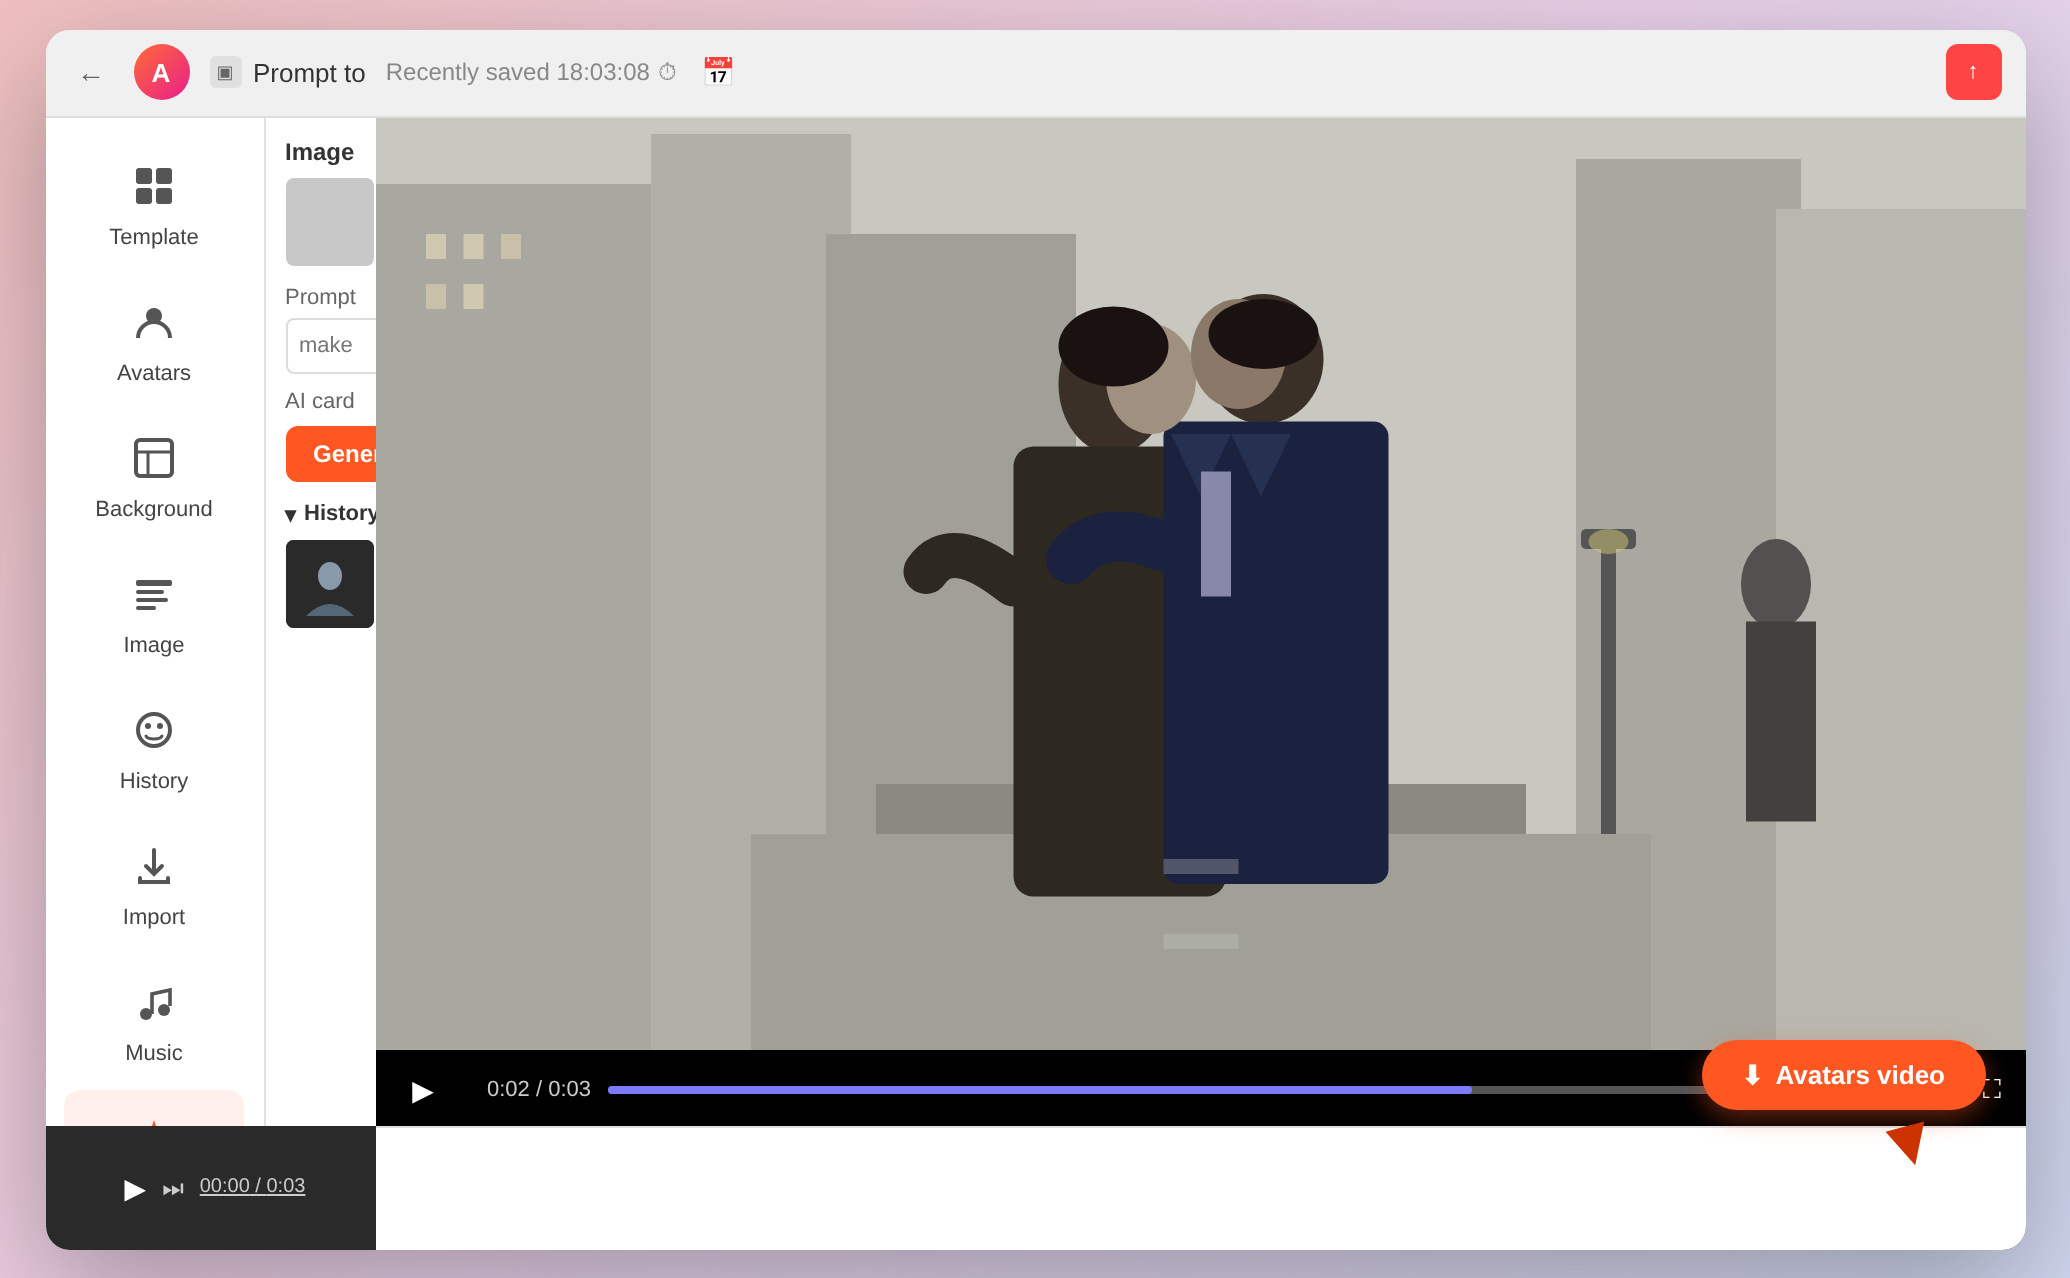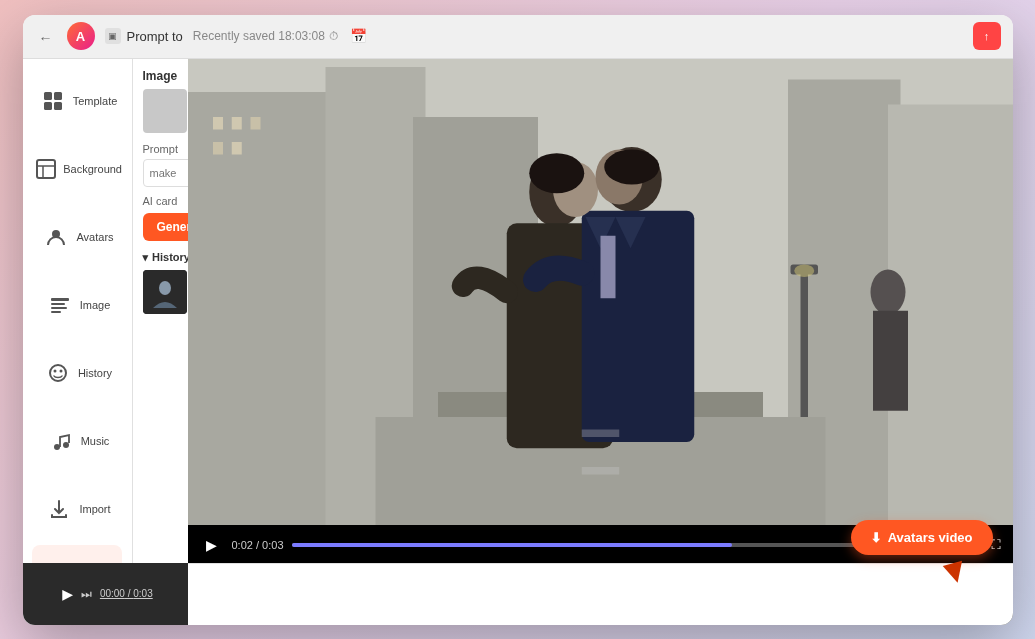--- a/index.html
+++ b/index.html
@@ -121,21 +121,21 @@
       flex-direction: column;
       align-items: center;
       padding: 10px 0;
       gap: 4px;
       flex-shrink: 0;
     }
     .sidebar-item {
       width: 90px;
       height: 64px;
       display: flex;
-      flex-direction: row;
+      flex-direction: column;
       align-items: center;
       justify-content: center;
       gap: 4px;
       cursor: pointer;
       border-radius: 8px;
       transition: background 0.15s;
     }
     .sidebar-item.active { background: #fff0ec; }
     .sidebar-icon {
       width: 32px;
@@ -198,20 +198,21 @@
       align-items: center;
       justify-content: center;
       cursor: pointer;
       color: white;
       font-size: 14px;
     }
     .time-display {
       font-size: 11px;
       color: #ccc;
       white-space: nowrap;
+      margin-left: 12px;
     }
     .progress-bar-container {
       flex: 1;
       height: 4px;
       background: #555;
       border-radius: 2px;
       position: relative;
       cursor: pointer;
     }
     .progress-fill {
@@ -456,35 +457,35 @@
             <rect x="12" y="2" width="8" height="8" rx="1.5" fill="#555"></rect>
             <rect x="2" y="12" width="8" height="8" rx="1.5" fill="#555"></rect>
             <rect x="12" y="12" width="8" height="8" rx="1.5" fill="#555"></rect>
           </svg>
         </div>
         <span class="sidebar-label">Template</span>
       </div>
       <div class="sidebar-item">
         <div class="sidebar-icon">
           <svg width="22" height="22" viewBox="0 0 22 22" fill="none">
+            <circle cx="11" cy="8" r="4" fill="#555"></circle>
+            <path d="M3 19c0-4.4 3.6-8 8-8s8 3.6 8 8" stroke="#555" stroke-width="2" fill="none"></path>
+          </svg>
+        </div>
+        <span class="sidebar-label">Avatars</span>
+      </div>
+      <div class="sidebar-item">
+        <div class="sidebar-icon">
+          <svg width="22" height="22" viewBox="0 0 22 22" fill="none">
             <rect x="2" y="2" width="18" height="18" rx="2" fill="none" stroke="#555" stroke-width="2"></rect>
             <line x1="2" y1="8" x2="20" y2="8" stroke="#555" stroke-width="1.5"></line>
             <line x1="8" y1="8" x2="8" y2="20" stroke="#555" stroke-width="1.5"></line>
           </svg>
         </div>
         <span class="sidebar-label">Background</span>
-      </div>
-      <div class="sidebar-item">
-        <div class="sidebar-icon">
-          <svg width="22" height="22" viewBox="0 0 22 22" fill="none">
-            <circle cx="11" cy="8" r="4" fill="#555"></circle>
-            <path d="M3 19c0-4.4 3.6-8 8-8s8 3.6 8 8" stroke="#555" stroke-width="2" fill="none"></path>
-          </svg>
-        </div>
-        <span class="sidebar-label">Avatars</span>
       </div>
       <div class="sidebar-item">
         <div class="sidebar-icon">
           <svg width="22" height="22" viewBox="0 0 22 22" fill="none">
             <rect x="2" y="4" width="18" height="3" rx="1" fill="#555"></rect>
             <rect x="2" y="9" width="14" height="2" rx="1" fill="#555"></rect>
             <rect x="2" y="13" width="16" height="2" rx="1" fill="#555"></rect>
             <rect x="2" y="17" width="10" height="2" rx="1" fill="#555"></rect>
           </svg>
         </div>
@@ -497,35 +498,35 @@
             <circle cx="8" cy="9" r="1.5" fill="#555"></circle>
             <circle cx="14" cy="9" r="1.5" fill="#555"></circle>
             <path d="M7 14c1 2 7 2 8 0" stroke="#555" stroke-width="1.5" fill="none" stroke-linecap="round"></path>
           </svg>
         </div>
         <span class="sidebar-label">History</span>
       </div>
       <div class="sidebar-item">
         <div class="sidebar-icon">
           <svg width="22" height="22" viewBox="0 0 22 22" fill="none">
+            <path d="M11 3v12M7 11l4 4 4-4" stroke="#555" stroke-width="2" stroke-linecap="round"></path>
+            <path d="M4 17v2h14v-2" stroke="#555" stroke-width="2" stroke-linecap="round"></path>
+          </svg>
+        </div>
+        <span class="sidebar-label">Import</span>
+      </div>
+      <div class="sidebar-item">
+        <div class="sidebar-icon">
+          <svg width="22" height="22" viewBox="0 0 22 22" fill="none">
             <circle cx="7" cy="17" r="3" fill="#555"></circle>
             <circle cx="16" cy="15" r="3" fill="#555"></circle>
             <path d="M10 17V7l9-2v8" stroke="#555" stroke-width="1.8" fill="none"></path>
           </svg>
         </div>
         <span class="sidebar-label">Music</span>
-      </div>
-      <div class="sidebar-item">
-        <div class="sidebar-icon">
-          <svg width="22" height="22" viewBox="0 0 22 22" fill="none">
-            <path d="M11 3v12M7 11l4 4 4-4" stroke="#555" stroke-width="2" stroke-linecap="round"></path>
-            <path d="M4 17v2h14v-2" stroke="#555" stroke-width="2" stroke-linecap="round"></path>
-          </svg>
-        </div>
-        <span class="sidebar-label">Import</span>
       </div>
       <div class="sidebar-item active">
         <div class="sidebar-icon">
           <svg width="22" height="22" viewBox="0 0 22 22" fill="none">
             <path d="M11 2l1.5 4.5L17 8l-4.5 1.5L11 14l-1.5-4.5L5 8l4.5-1.5z" fill="#ff5722"></path>
             <path d="M18 14l1 2.5 2.5 1-2.5 1L18 21l-1-2.5L14.5 17.5l2.5-1z" fill="#ff5722"></path>
           </svg>
         </div>
         <span class="sidebar-label" style="color:#ff5722;">AI Generation</span>
       </div>

